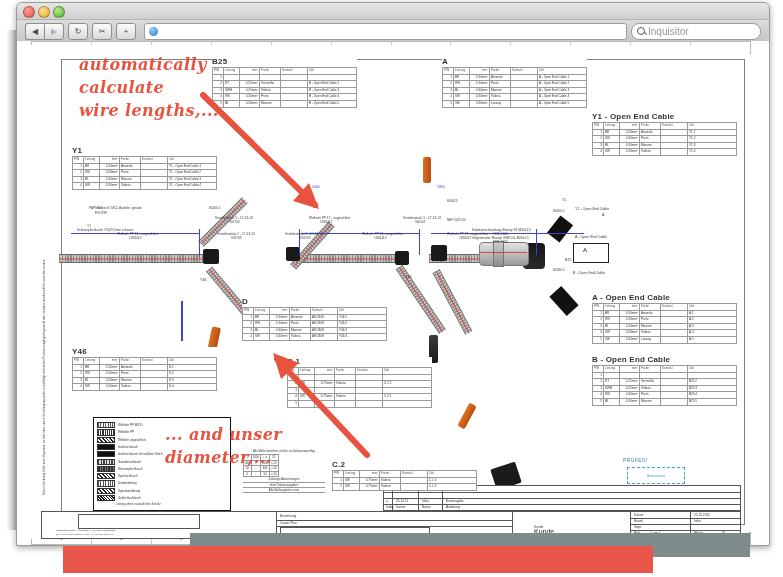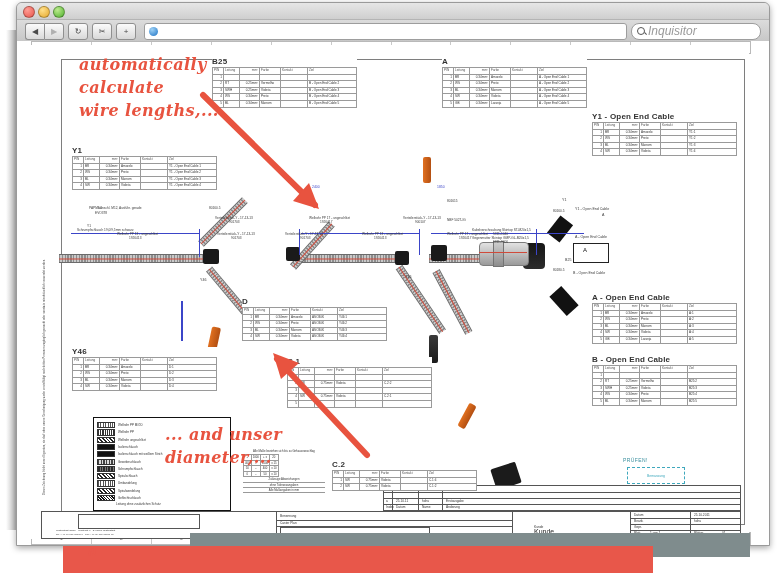--- a/index.html
+++ b/index.html
@@ -31,21 +31,21 @@
   .urlbar{flex:1;height:15px;background:#fff;border:1px solid #9d9d9d;border-radius:3px;
           display:flex;align-items:center;padding:0 4px;gap:4px;margin-left:4px;}
   .fav{width:9px;height:9px;border-radius:50%;
        background:radial-gradient(circle at 35% 30%,#9fd2f6,#1d72c4);flex:none;}
   .urltext{font-size:8px;color:#222;}
   .searchbar{width:118px;height:15px;background:#fff;border:1px solid #9d9d9d;
              border-radius:8px;display:flex;align-items:center;padding:0 5px;gap:3px;}
   .mag{width:6px;height:6px;border:1.2px solid #555;border-radius:50%;position:relative;flex:none;}
   .mag:after{content:"";position:absolute;width:3px;height:1.2px;background:#555;
              right:-2.5px;bottom:0.2px;transform:rotate(45deg);}
-  .searchph{font-size:12px;color:#9a9a9a;font-style:italic;}
+  .searchph{font-size:10px;color:#9a9a9a;}
 
   
   .canvas{position:absolute;left:0;top:38px;right:0;bottom:0;background:#fff;overflow:hidden;}
   .sheet{position:absolute;left:14px;top:4px;width:718px;height:494px;background:#fff;}
 
   .ruler-h{position:absolute;left:14px;top:0;width:718px;height:11px;
            border:1px solid #b9b9b9;background:#fff;display:flex;}
   .ruler-h div{flex:1;border-right:1px solid #c9c9c9;font-size:5px;color:#777;
                text-align:center;line-height:11px;}
   .ruler-h div:last-child{border-right:none;}

